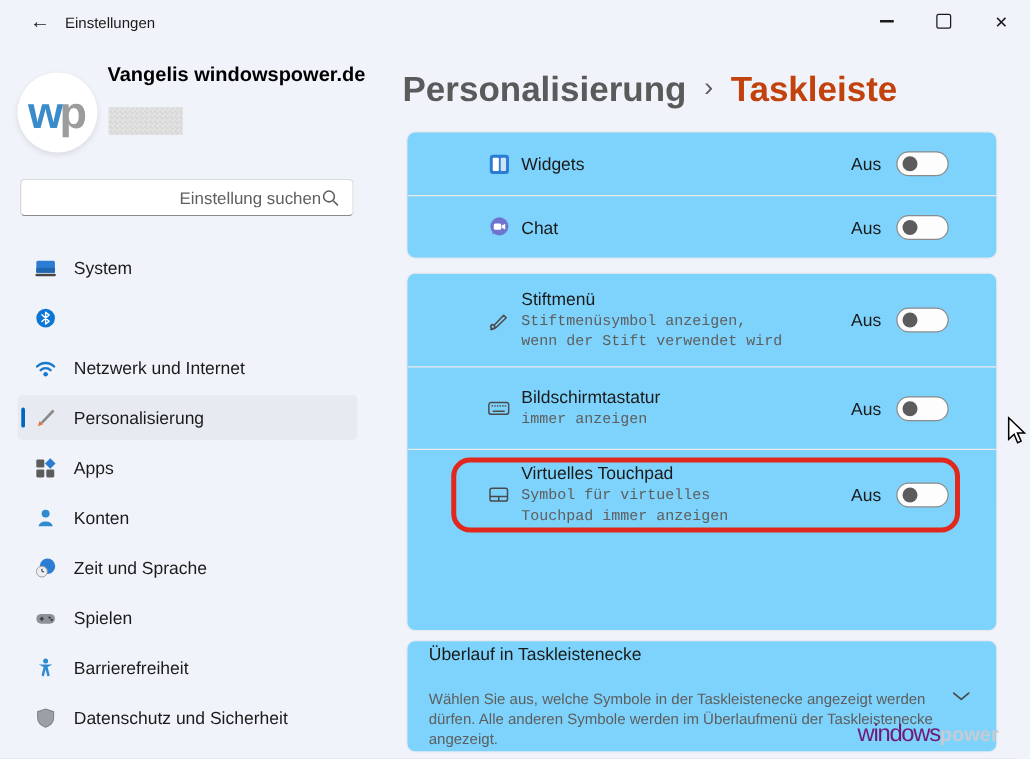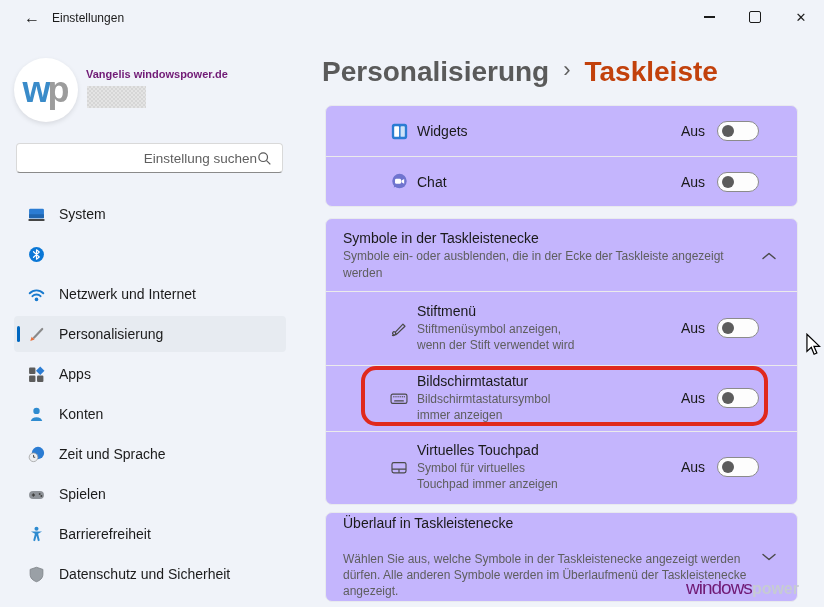--- a/index.html
+++ b/index.html
@@ -15,21 +15,21 @@
   .win-btn{width:46px;height:34px;display:flex;align-items:center;justify-content:center;}
   .glyph-min{width:11px;height:1.4px;background:#1b1b1b;}
   .glyph-max{width:10px;height:10px;border:1.3px solid #1b1b1b;border-radius:2px;}
   .glyph-close{font-size:13px;color:#1b1b1b;line-height:1;}
 
   
   .avatar{position:absolute;left:14px;top:58px;width:64px;height:64px;border-radius:50%;background:#ffffff;
           box-shadow:0 2px 5px rgba(0,0,0,.10);display:flex;align-items:center;justify-content:center;overflow:hidden;}
   .avatar .w{font-size:36px;font-weight:800;color:#3a8bc9;letter-spacing:-3px;}
   .avatar .p{font-size:36px;font-weight:700;color:#9c9c9c;}
-  .profile-name{position:absolute;left:86px;top:68px;font-size:11px;font-weight:700;color:#701a75;white-space:nowrap;}
+  .profile-name{position:absolute;left:86px;top:52px;font-size:16px;font-weight:700;color:#000000;white-space:nowrap;}
   .censor{position:absolute;left:87px;top:86px;width:59px;height:22px;background-color:#dcdcdc;
           background-image:repeating-conic-gradient(#d6d6d6 0% 25%,#e4e4e4 0% 50%);background-size:4px 4px;}
 
   .searchbox{position:absolute;left:16px;top:143px;width:267px;height:30px;box-sizing:border-box;background:#ffffff;
              border:1px solid #d9d9d9;border-bottom:1px solid #8a8a8a;border-radius:4px;display:flex;align-items:center;}
   .searchbox input{flex:1;border:none;outline:none;background:transparent;font-family:"Liberation Sans",sans-serif;
              font-size:13.5px;color:#1a1a1a;padding:0 0 0 12px;text-align:right;}
   .searchbox input::placeholder{color:#5f5f5f;opacity:1;}
   .search-ic{flex:none;margin-right:10px;display:flex;}
 
@@ -40,35 +40,35 @@
   .nav-item .pill{position:absolute;left:3px;top:10px;width:3px;height:16px;border-radius:2px;background:#0067c0;}
   .nav-ic{width:18px;height:18px;flex:none;margin-right:14px;display:flex;align-items:center;justify-content:center;}
   .nav-label{font-size:14px;color:#1b1b1b;white-space:nowrap;}
 
   
   .breadcrumb{position:absolute;left:322px;top:56px;display:flex;align-items:center;white-space:nowrap;}
   .crumb-parent{font-size:28px;font-weight:600;color:#5a5a5a;}
   .crumb-sep{font-size:22px;color:#5f5f5f;margin:0 14px;transform:translateY(-2px);}
   .crumb-current{font-size:28px;font-weight:700;color:#c2410c;}
 
-  .card{position:absolute;left:325px;width:473px;box-sizing:border-box;background:#c4b5fd;
-        border:1px solid #e8eaee;border-radius:7px;overflow:hidden;display:flex;flex-direction:column;justify-content:center;}
+  .card{position:absolute;left:325px;width:473px;box-sizing:border-box;background:#7dd3fc;
+        border:1px solid #e8eaee;border-radius:7px;overflow:hidden;display:flex;flex-direction:column;}
   .card1{top:105px;height:102px;}
   .card2{top:218px;height:287px;}
   .card3{top:512px;height:90px;}
 
   .row{display:flex;align-items:center;box-sizing:border-box;}
   .row+.row{border-top:1px solid #ebebeb;}
   .row.indent{padding-left:64px;padding-right:38px;}
   .row.hdr{padding-left:17px;padding-right:16px;}
   .icon-cell{width:18px;flex:none;margin-right:9px;display:flex;align-items:center;justify-content:center;}
   .text{flex:1;min-width:0;}
   .title{font-size:14px;color:#1a1a1a;}
   .desc{font-size:12px;color:#5e5e5e;line-height:1.35;margin-top:2px;}
-  .desc span{display:block;}
+  .desc span{display:block;font-family:Liberation Mono, monospace;}
   .desc.wrap{max-width:400px;}
   .desc.wrap3{max-width:412px;margin-top:20px;}
   .right{display:flex;align-items:center;flex:none;}
   .state{font-size:14px;color:#1a1a1a;margin-right:12px;}
 
   .toggle{position:relative;width:42px;height:20px;box-sizing:border-box;border:1px solid #8b8b8b;border-radius:11px;
           background:#fdfdfd;flex:none;}
   .toggle .knob{position:absolute;left:4px;top:3px;width:12px;height:12px;border-radius:50%;background:#5c5c5c;}
 
   .chev{display:flex;align-items:center;justify-content:center;width:24px;height:24px;}
@@ -276,33 +276,20 @@
       <div class="right">
         <span class="state">Aus</span>
         <div class="toggle">
             <div class="knob"></div>
           </div>
       </div>
     </div>
   </div>
 
   <div class="card card2">
-    <div class="row hdr" style="height:70px;">
-      <div class="text">
-        <div class="title">Symbole in der Taskleistenecke</div>
-        <div class="desc wrap">Symbole ein- oder ausblenden, die in der Ecke der Taskleiste angezeigt werden</div>
-      </div>
-      <div class="right">
-        <span class="chev">
-          <svg width="14" height="8" viewBox="0 0 14 8">
-              <polyline points="1,6.5 7,1.5 13,6.5" fill="none" stroke="#4a4a4a" stroke-width="1.4" stroke-linecap="round" stroke-linejoin="round"></polyline>
-            </svg>
-        </span>
-      </div>
-    </div>
 
     <div class="row indent" style="height:74px;">
       <span class="icon-cell">
         <svg width="18" height="18" viewBox="0 0 16 16">
             <path d="M2.2,14.6 c2.6,0.6 3.8,-2 2.2,-3 c-1.4,-0.9 -3,0.9 -1.5,2.1 c1.2,0.9 2.6,0.3 3.6,-0.7 L13.3,6.4 l-1.8,-1.8 L5.2,11.2" fill="none" stroke="#4a4a4a" stroke-width="1.1" stroke-linecap="round" stroke-linejoin="round"></path>
           </svg>
       </span>
       <div class="text">
         <div class="title">Stiftmenü</div>
         <div class="desc">
@@ -329,21 +316,20 @@
               <rect x="9.1" y="5.8" width="1.1" height="1.1"></rect>
               <rect x="11.1" y="5.8" width="1.1" height="1.1"></rect>
               <rect x="13" y="5.8" width="1.1" height="1.1"></rect>
             </g>
             <line x1="4.4" y1="10.3" x2="12.6" y2="10.3" stroke="#4a4a4a" stroke-width="1.1" stroke-linecap="round"></line>
           </svg>
       </span>
       <div class="text">
         <div class="title">Bildschirmtastatur</div>
         <div class="desc">
-          <span>Bildschirmtastatursymbol</span>
           <span>immer anzeigen</span>
         </div>
       </div>
       <div class="right">
         <span class="state">Aus</span>
         <div class="toggle">
             <div class="knob"></div>
           </div>
       </div>
     </div>

